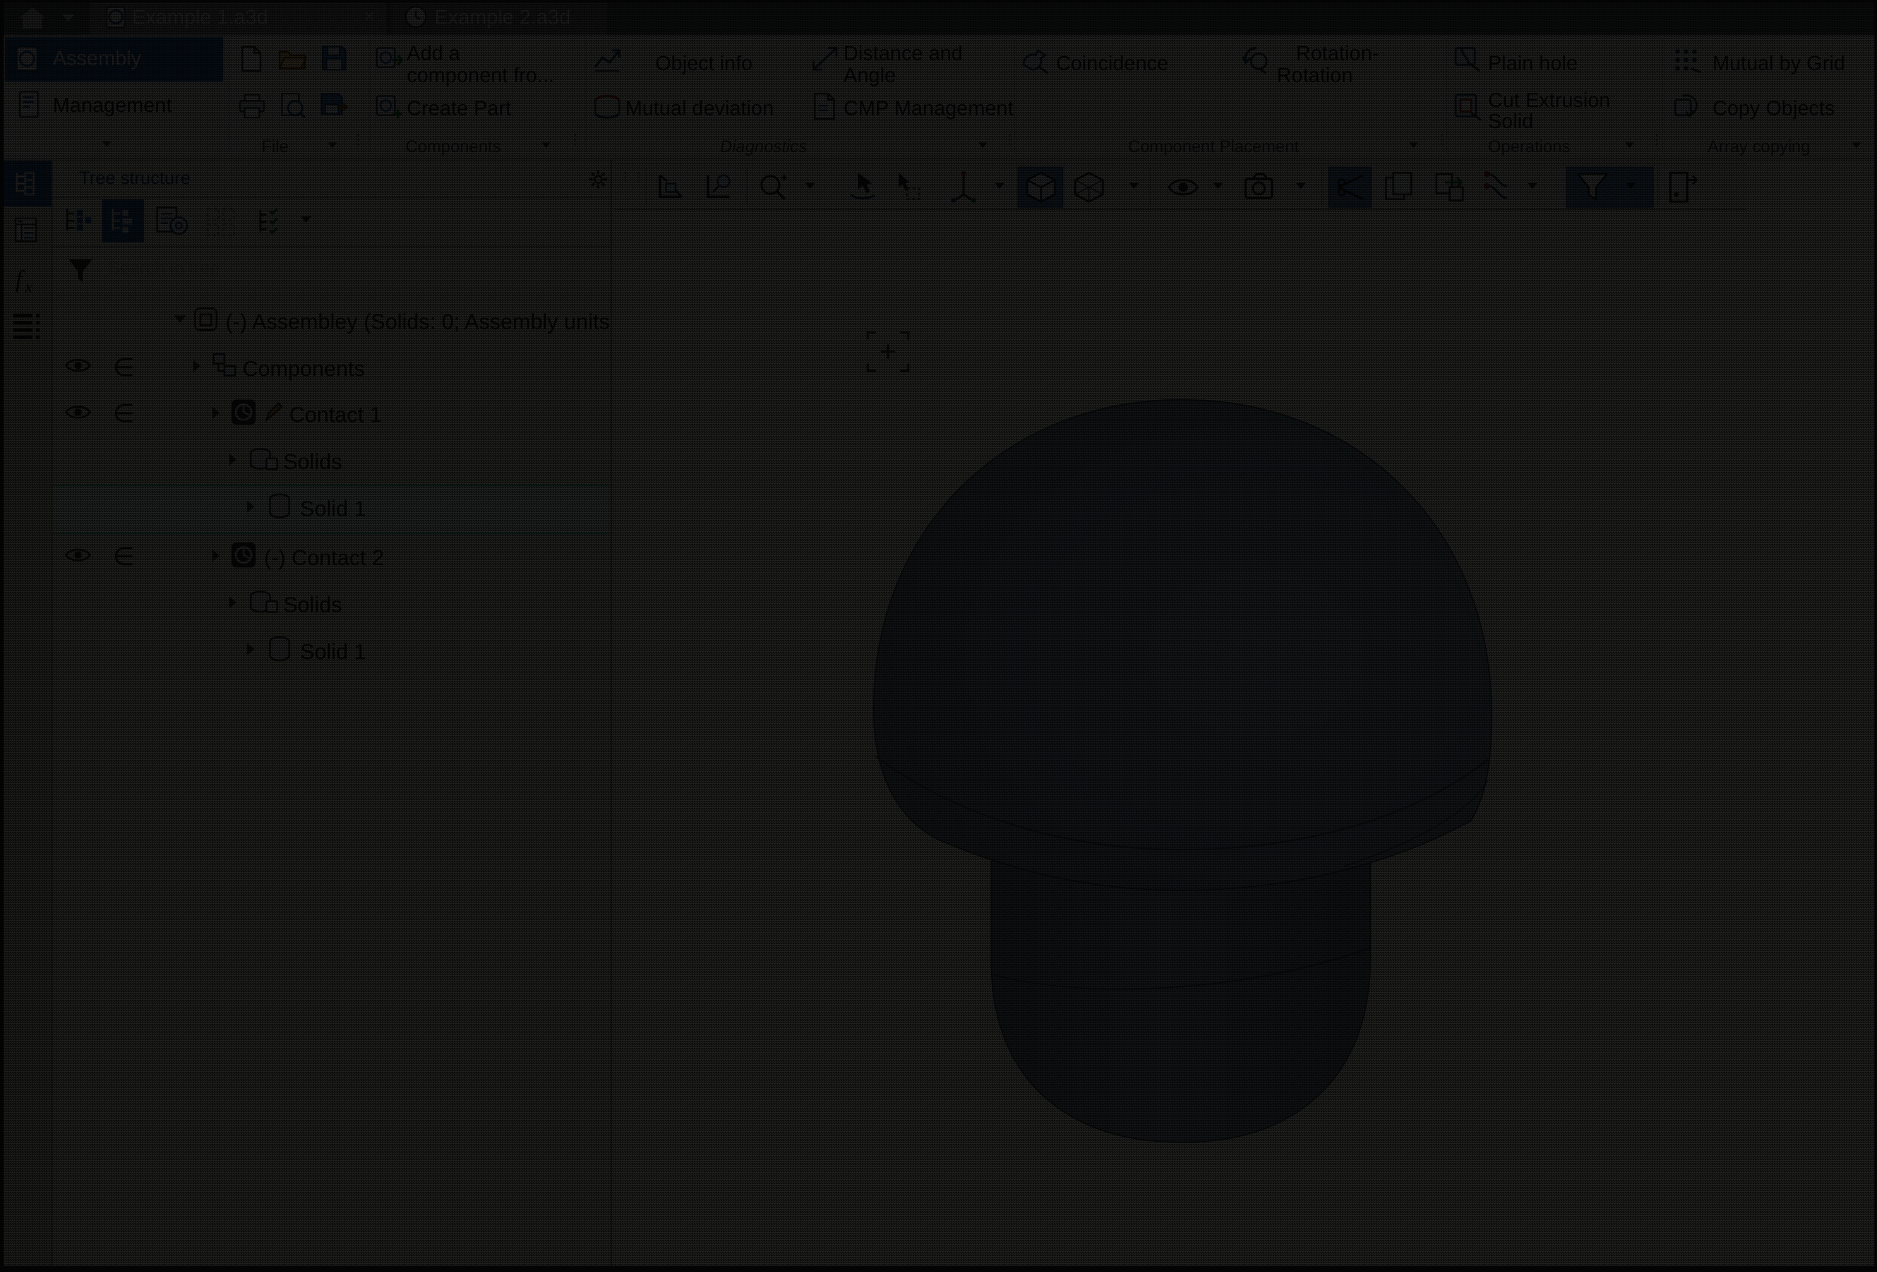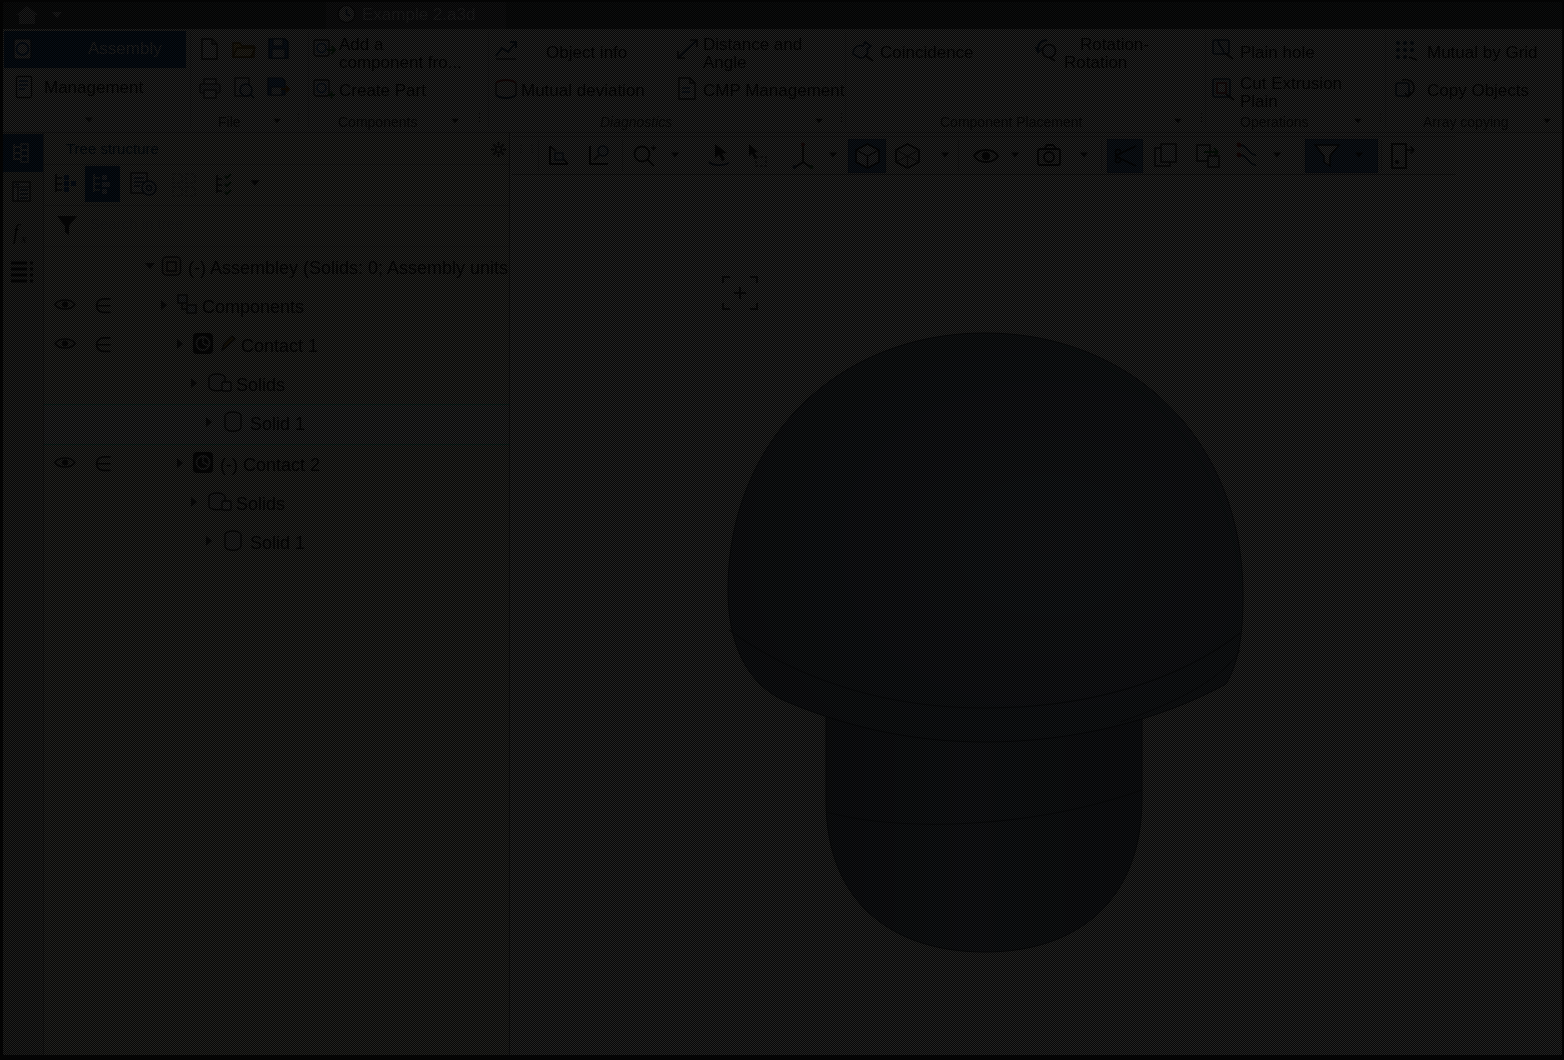--- a/index.html
+++ b/index.html
@@ -37,37 +37,45 @@
 </style>
 </head>
 <body>
 <div id="app">
 
   <div id="titlebar">
     <svg class="abs" style="left:14px;top:3px" width="26" height="24" viewBox="0 0 26 24">
       <path d="M13 3 L24 12 L21 12 L21 21 L5 21 L5 12 L2 12 Z" fill="#c2c2c2"></path>
     </svg>
     <div class="abs" style="left:52px;top:12px;width:0;height:0;border-left:5px solid transparent;border-right:5px solid transparent;border-top:6px solid #ccc;"></div>
+    <div class="tab" style="left:75px;width:247px;background:#85898f;">
+      <svg class="abs" style="left:13px;top:5px" width="17" height="19" viewBox="0 0 17 19">
+        <rect x="1" y="1" width="15" height="17" rx="2" fill="#e8e8e8" stroke="#333" stroke-width="1"></rect>
+        <circle cx="8.5" cy="9" r="5.5" fill="none" stroke="#2a4b7c" stroke-width="1.6"></circle>
+      </svg>
+      <div class="tabtxt" style="left:35px;">Example 1.a3d</div>
+      <div class="tabtxt" style="left:228px;top:4px;font-size:17px;color:#d8d8d8;">×</div>
+    </div>
     <div class="tab" style="left:326px;width:180px;background:#777b82;">
       <svg class="abs" style="left:11px;top:4px" width="19" height="20" viewBox="0 0 19 20">
         <circle cx="9.5" cy="10" r="8.5" fill="#e8e8e8" stroke="#333" stroke-width="1.2"></circle>
         <path d="M9.5 5 L9.5 10 L13 12" stroke="#2a4b7c" stroke-width="1.6" fill="none"></path>
       </svg>
       <div class="tabtxt" style="left:36px;">Example 2.a3d</div>
     </div>
   </div>
 
   <div id="ribbon">
 
     <div class="rtab" style="top:2px;background:#2e5c93;">
       <svg class="abs" style="left:9px;top:7px" width="21" height="23" viewBox="0 0 21 23">
         <rect x="1" y="1" width="17" height="20" rx="2" fill="#e9eef5" stroke="#26425f" stroke-width="1.2"></rect>
         <circle cx="9.5" cy="11" r="6" fill="none" stroke="#2a65a8" stroke-width="1.8"></circle>
       </svg>
-      <div class="rtxt" style="left:40px;top:8px;color:#f2f2f2;margin-left:44px;">Assembly</div>
+      <div class="rtxt" style="left:40px;top:8px;color:#f2f2f2;">Assembly</div>
     </div>
     <div class="rtab" style="top:44px;">
       <svg class="abs" style="left:11px;top:2px" width="20" height="24" viewBox="0 0 20 24">
         <rect x="1.5" y="1.5" width="15" height="21" rx="1.5" fill="#fbfbfb" stroke="#333" stroke-width="1.3"></rect>
         <path d="M4 6h9M4 10h9M4 14h6" stroke="#2a65a8" stroke-width="1.6"></path>
       </svg>
       <div class="rtxt" style="left:40px;top:5px;">Management</div>
     </div>
     <div class="caret" style="left:84px;top:88px;border-top-color:#555;transform:scale(0.8);"></div>
 
@@ -186,21 +194,21 @@
       <path d="M7 2 C7 9 13 9 13 16" fill="none" stroke="#27486e" stroke-width="1.8"></path>
       <path d="M14 15 L22 21" stroke="#333" stroke-width="1.8"></path>
     </svg>
     <div class="rsmall" style="left:1240px;top:15px;">Plain hole</div>
     <svg class="abs" style="left:1211px;top:48px" width="24" height="24" viewBox="0 0 24 24">
       <rect x="2" y="2" width="17" height="18" rx="2" fill="#dfe7ef" stroke="#27486e" stroke-width="1.6"></rect>
       <rect x="6" y="6" width="9" height="10" fill="#fff" stroke="#a33" stroke-width="1.6"></rect>
       <path d="M15 17 L23 23" stroke="#333" stroke-width="1.8"></path>
     </svg>
     <div class="rsmall" style="left:1240px;top:46px;">Cut Extrusion</div>
-    <div class="rsmall" style="left:1240px;top:64px;">Plain</div>
+    <div class="rsmall" style="left:1240px;top:64px;">Solid</div>
     <div class="glabel" style="left:1240px;">Operations</div>
     <div class="caret" style="left:1353px;top:89px;transform:scale(0.75);"></div>
     <div class="dots3" style="left:1375px;top:86px;">⋮</div>
 
     <div class="vsep" style="left:1385px;"></div>
 
     <svg class="abs" style="left:1394px;top:10px" width="24" height="22" viewBox="0 0 24 22">
       <g fill="#27486e">
         <circle cx="4" cy="4" r="2"></circle>
           <circle cx="11" cy="4" r="2"></circle>

